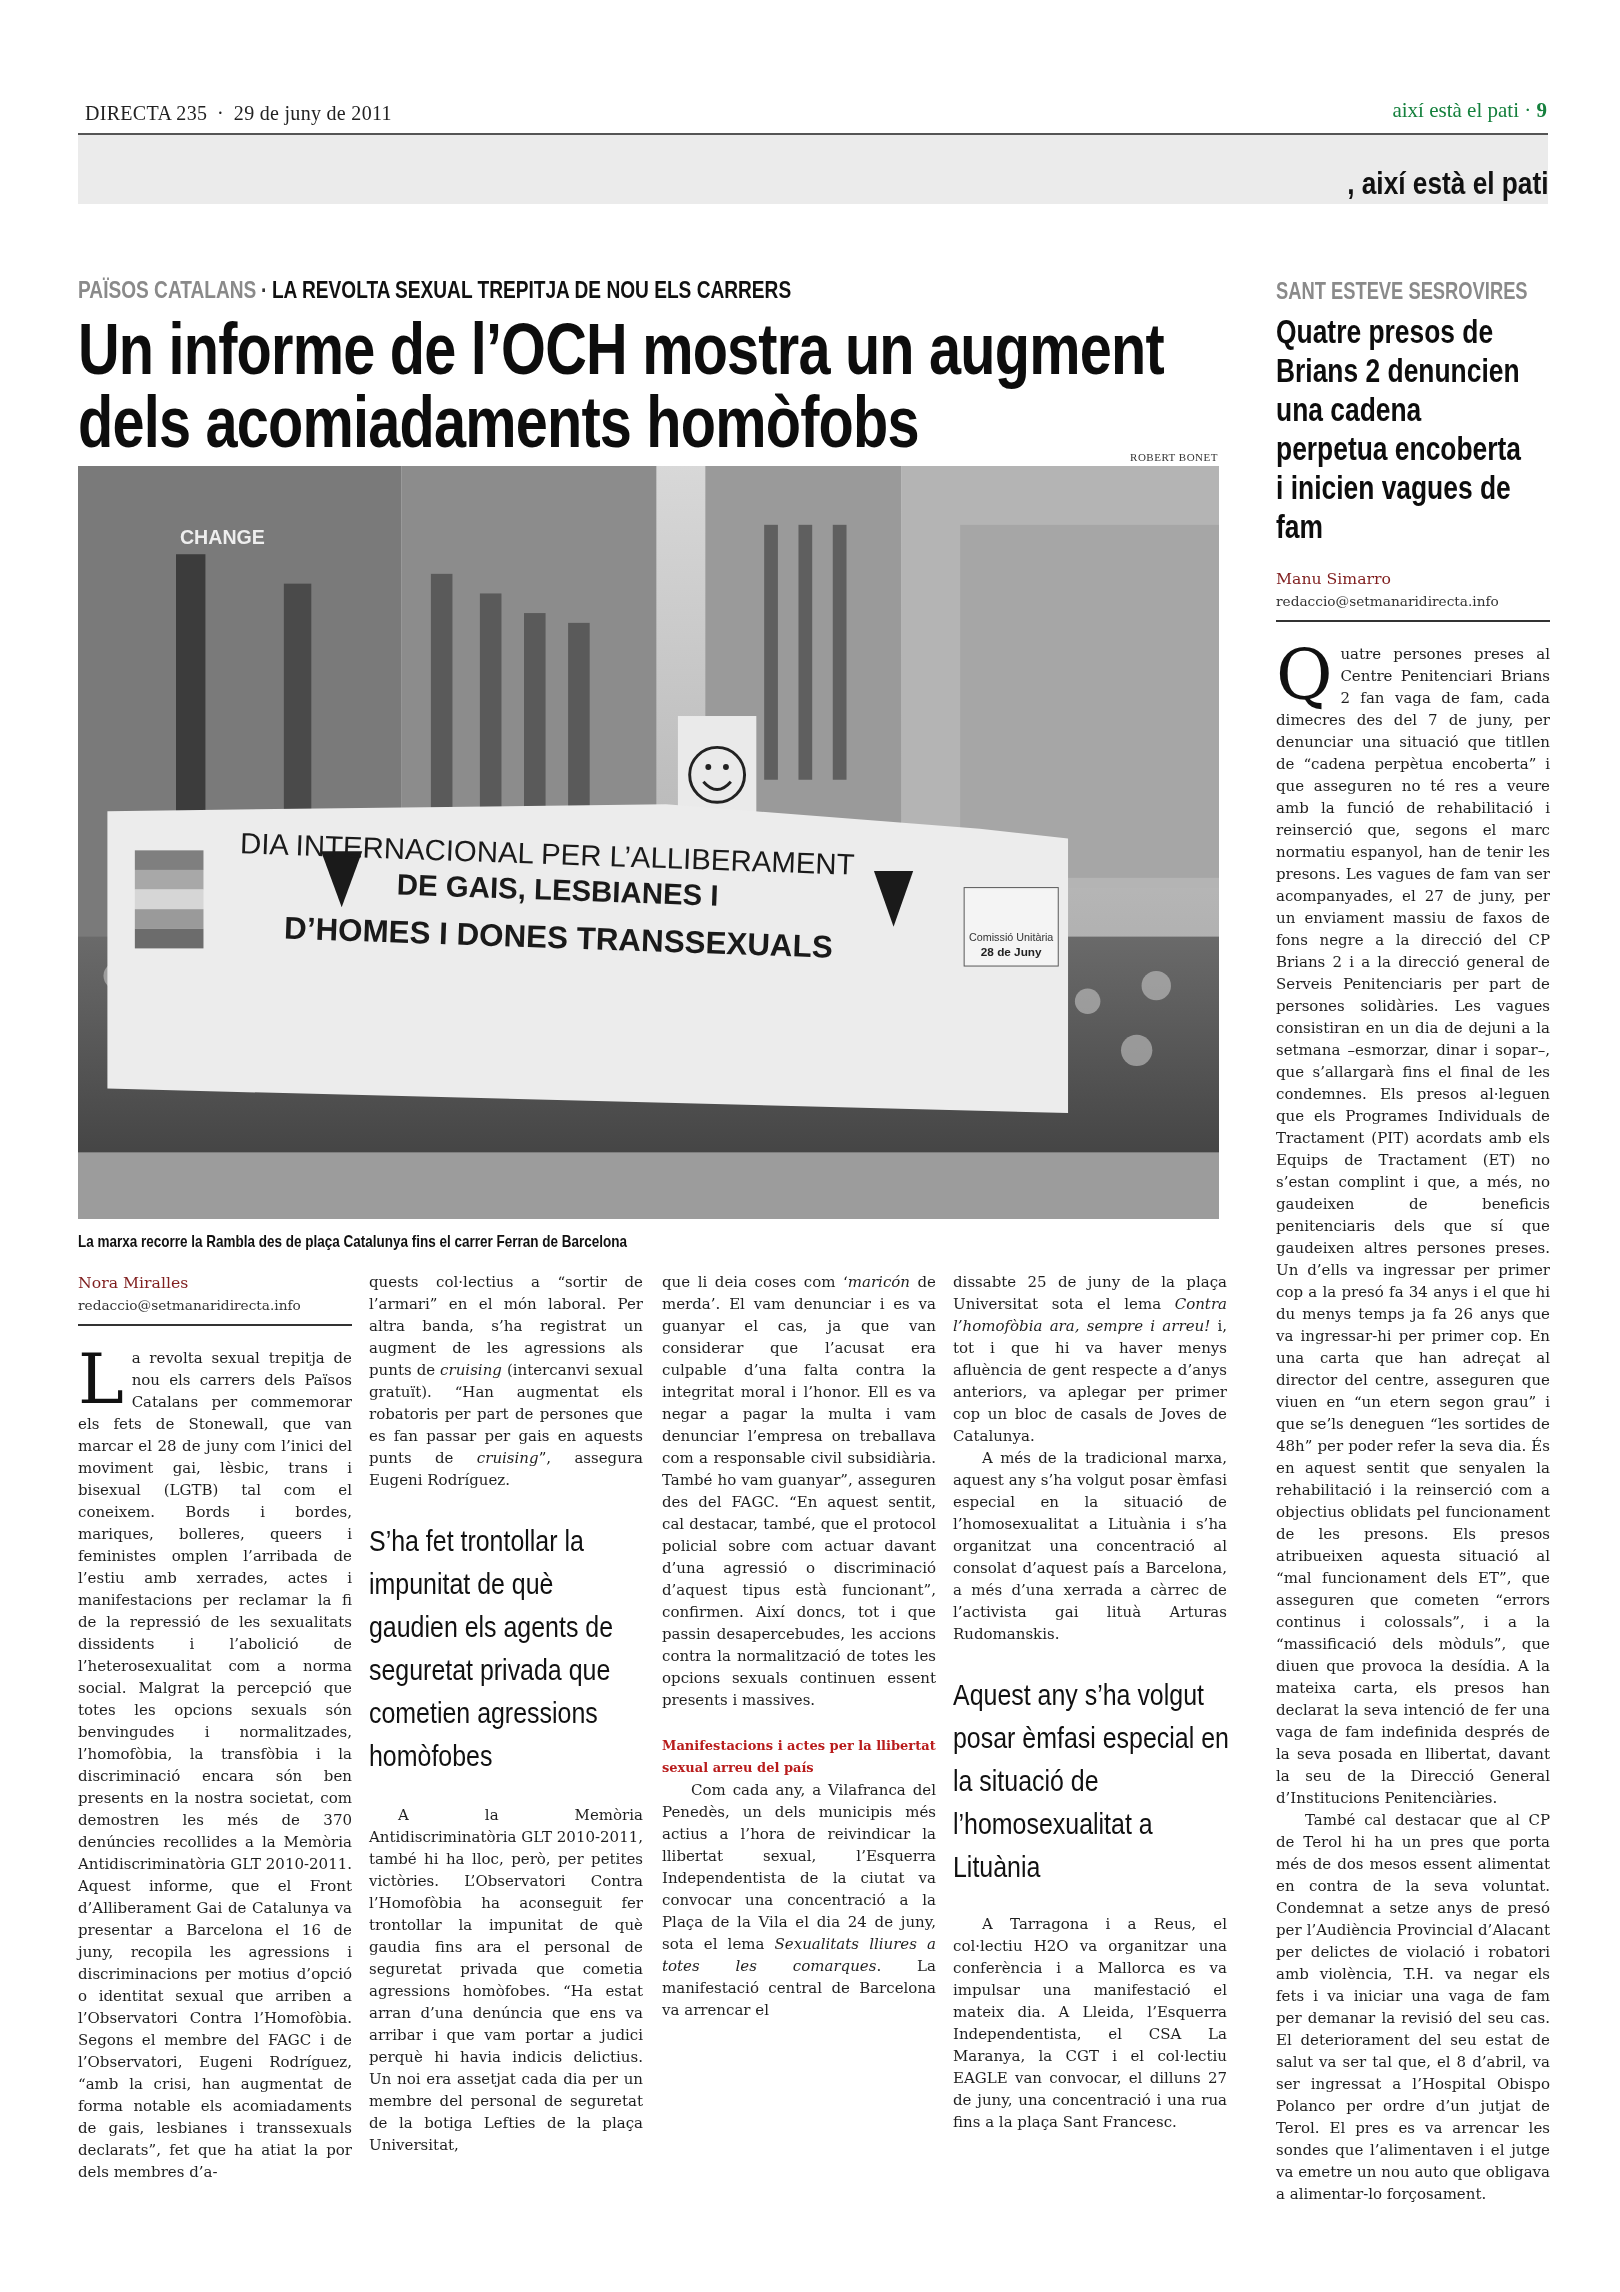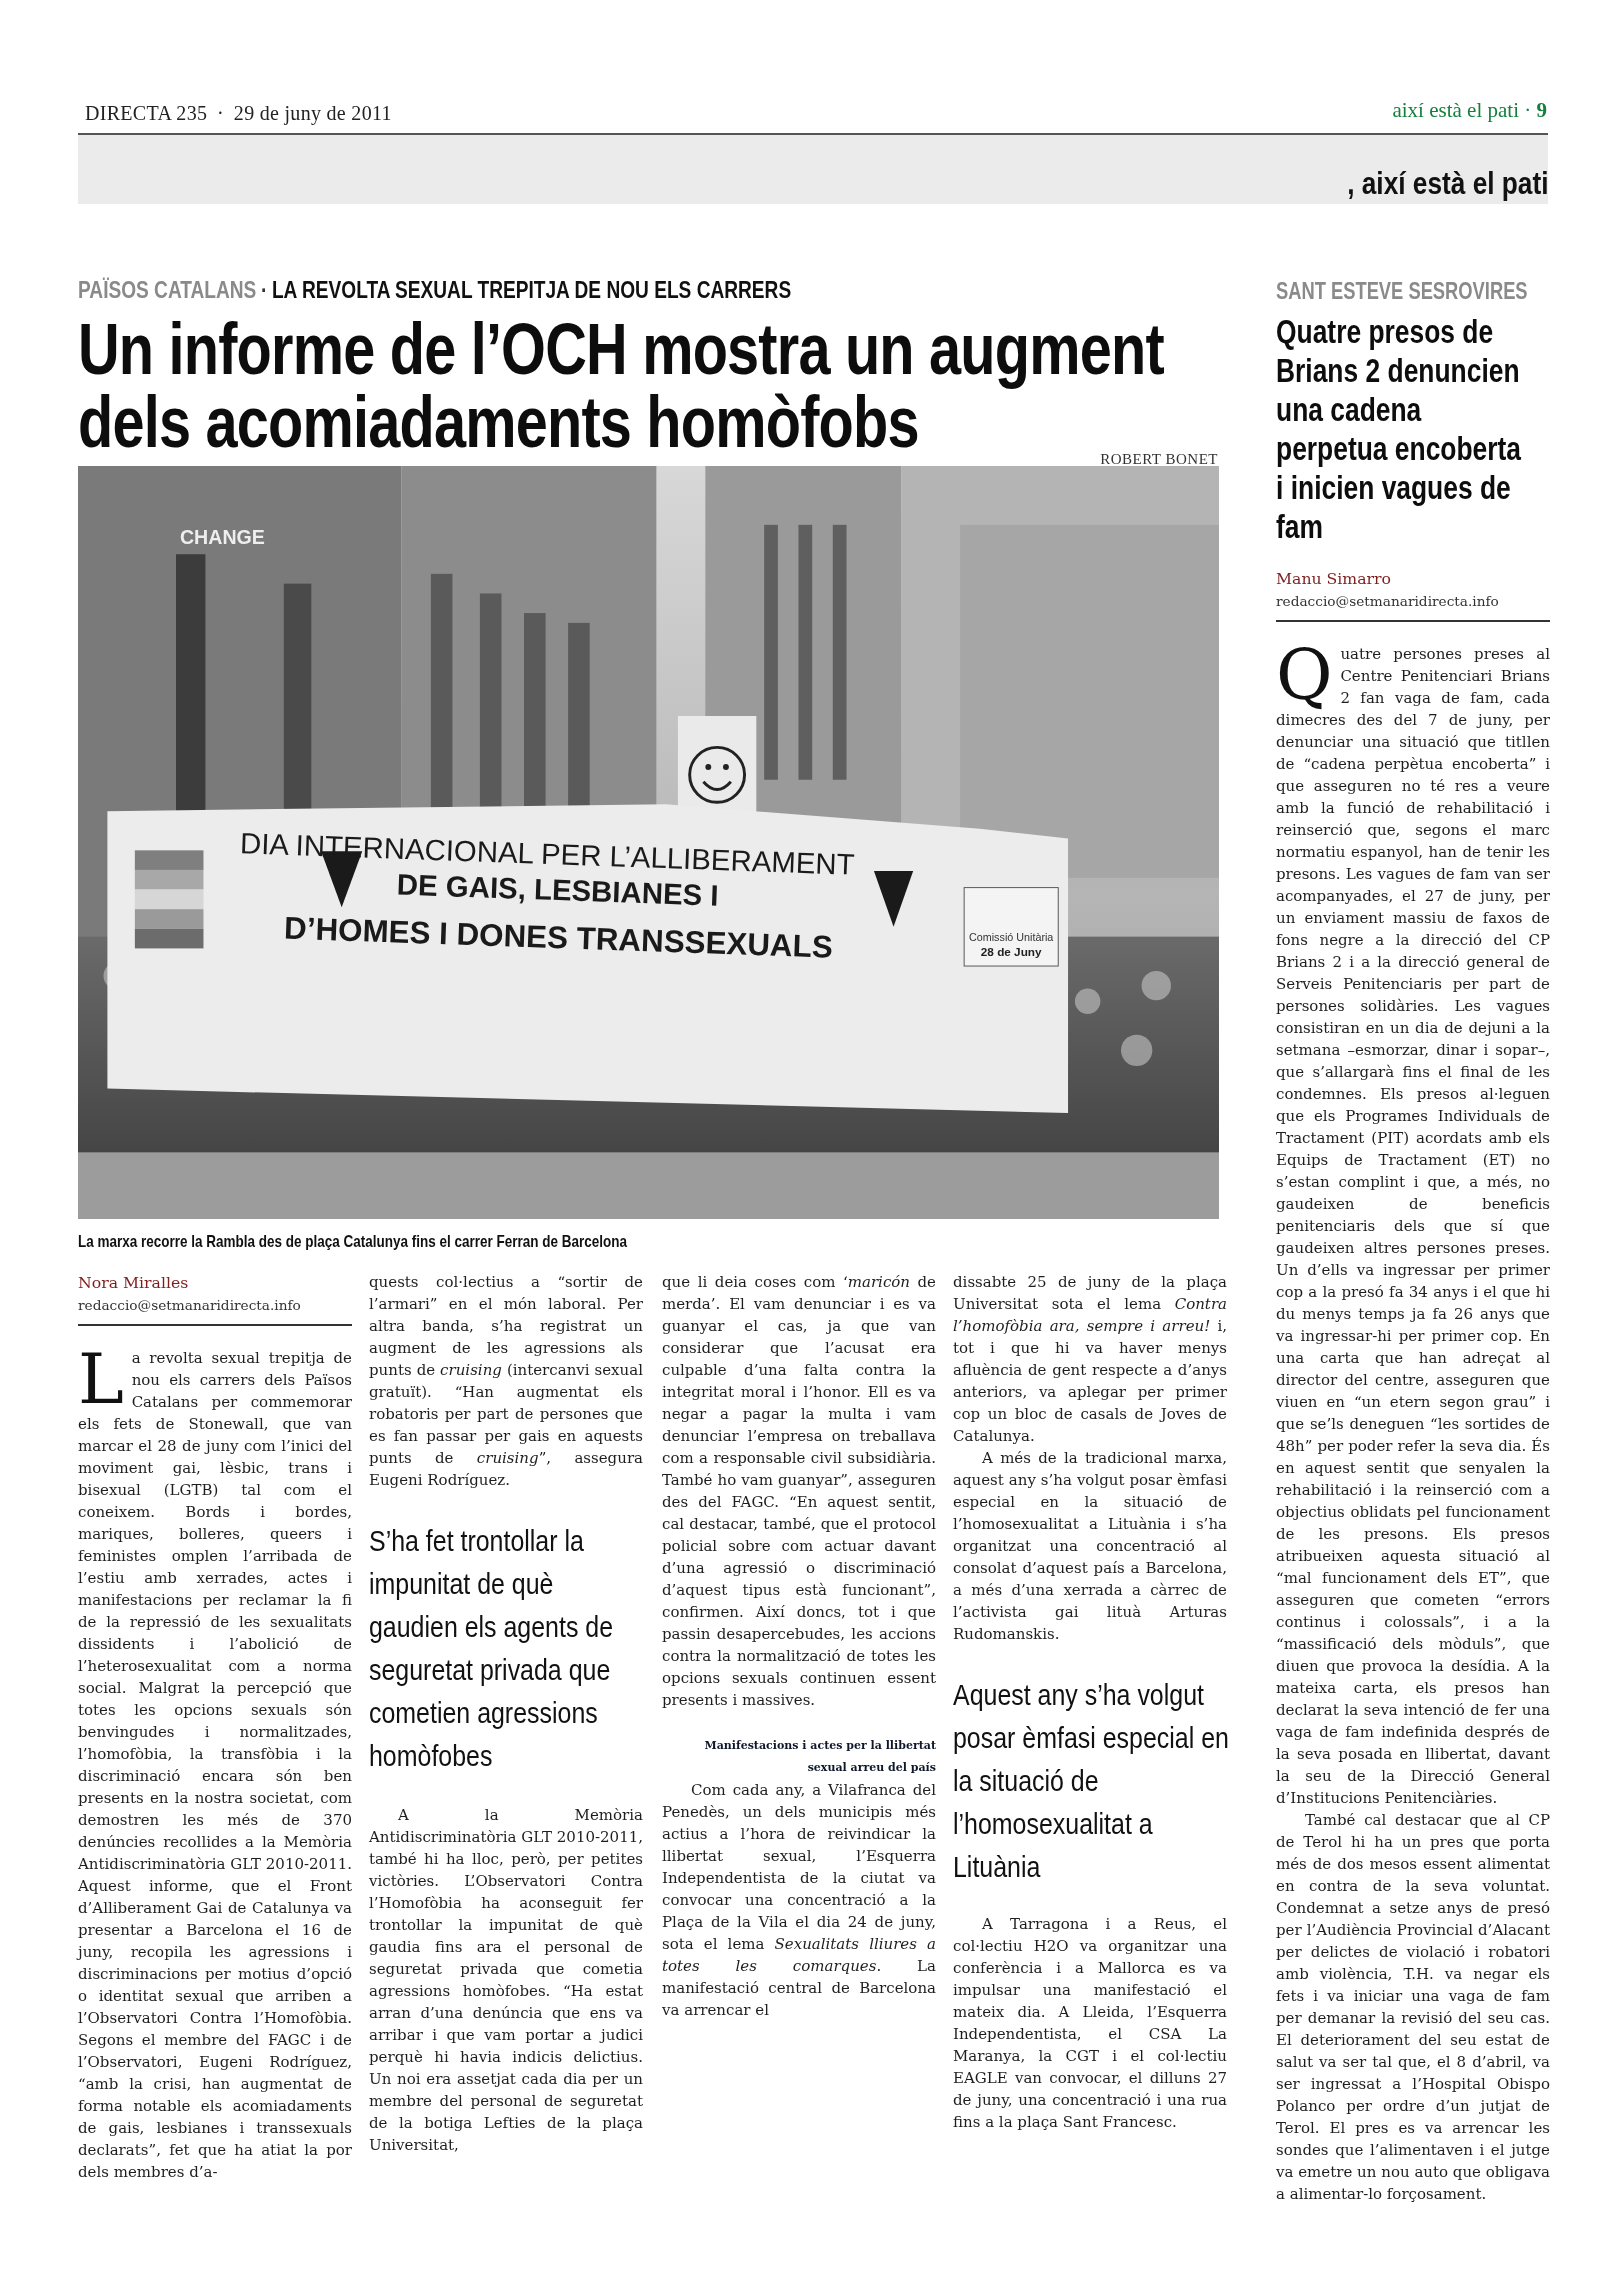--- a/index.html
+++ b/index.html
@@ -18,39 +18,39 @@
   .section-title { right: 72px; top: 165px; font-family: "Liberation Sans", sans-serif; font-weight: bold; font-size: 32px; transform: scaleX(0.82); transform-origin: right center; color: #111; white-space: nowrap; }
 
   
   .kicker { left: 78px; top: 276px; font-family: "Liberation Sans", sans-serif; font-weight: bold; font-size: 24.5px; white-space: nowrap; transform: scaleX(0.78); transform-origin: left center; }
   .kicker .region { color: #8a8a8a; }
   .kicker .sep { color: #333; margin: 0 5.9px; }
   .kicker .topic { color: #111; }
 
   .headline { left: 78px; top: 312px; width: 1470px; font-family: "Liberation Sans", sans-serif; font-weight: bold; font-size: 73px; line-height: 73px; letter-spacing: -1px; transform: scaleX(0.79); transform-origin: left top; color: #0d0d0d; }
 
-  .photo-credit { left: 980px; top: 451px; width: 238px; text-align: right; font-family: "Liberation Serif", serif; font-size: 15px; letter-spacing: 0.5px; color: #333; }
+  .photo-credit { left: 980px; top: 451px; width: 238px; text-align: right; font-family: "Liberation Serif", serif; font-size: 11px; letter-spacing: 0.5px; color: #333; }
 
   .photo { left: 78px; top: 466px; width: 1141px; height: 753px; overflow: hidden; background: #8d8d8d; }
   .photo svg { width: 100%; height: 100%; display: block; }
 
   .caption { left: 78px; top: 1233px; font-family: "Liberation Sans", sans-serif; font-weight: bold; font-size: 15.7px; transform: scaleX(0.86); transform-origin: left top; white-space: nowrap; color: #111; }
 
   .col { width: 274px; font-size: 15px; line-height: 22px; text-align: justify; hyphens: manual; color: #1e1e1e; font-family: "DejaVu Serif", serif; }
   .col p { margin: 0; }
   .col p.indent { text-indent: 29px; }
   .col em { font-style: italic; }
 
   .byline-name { font-size: 15.7px; line-height: 23.5px; color: #7f1d1d; }
   .byline-mail { font-size: 13.7px; line-height: 21.6px; color: #333; }
   .byline-rule { height: 2px; background: #333; margin-top: 7.8px; margin-bottom: 21.6px; width: 100%; }
 
   .dropcap { float: left; font-family: "DejaVu Serif", serif; font-size: 69px; line-height: 57px; margin: 3.9px 7.8px 0 0; color: #111; }
 
-  .subhead { font-weight: bold; font-size: 11px; line-height: 22px; text-align: right; color: #0f172a; }
+  .subhead { font-weight: bold; font-size: 13px; line-height: 22px; text-align: left; color: #b91c1c; }
 
   .pullquote { font-family: "Liberation Sans", sans-serif; font-size: 29px; line-height: 43px; color: #111; transform: scaleX(0.86); transform-origin: left top; width: 323px; text-align: left; }
 
   
   .side-kicker { left: 1276px; top: 278px; font-family: "Liberation Sans", sans-serif; font-weight: bold; font-size: 23.5px; color: #8a8a8a; transform: scaleX(0.78); transform-origin: left center; white-space: nowrap; }
   .side-headline { left: 1276px; top: 312px; width: 323px; font-family: "Liberation Sans", sans-serif; font-weight: bold; font-size: 33px; line-height: 39px; transform: scaleX(0.8); transform-origin: left top; color: #0d0d0d; }
   .side-col { left: 1276px; top: 567px; width: 274px; }
 </style>
 </head>
 <body>

